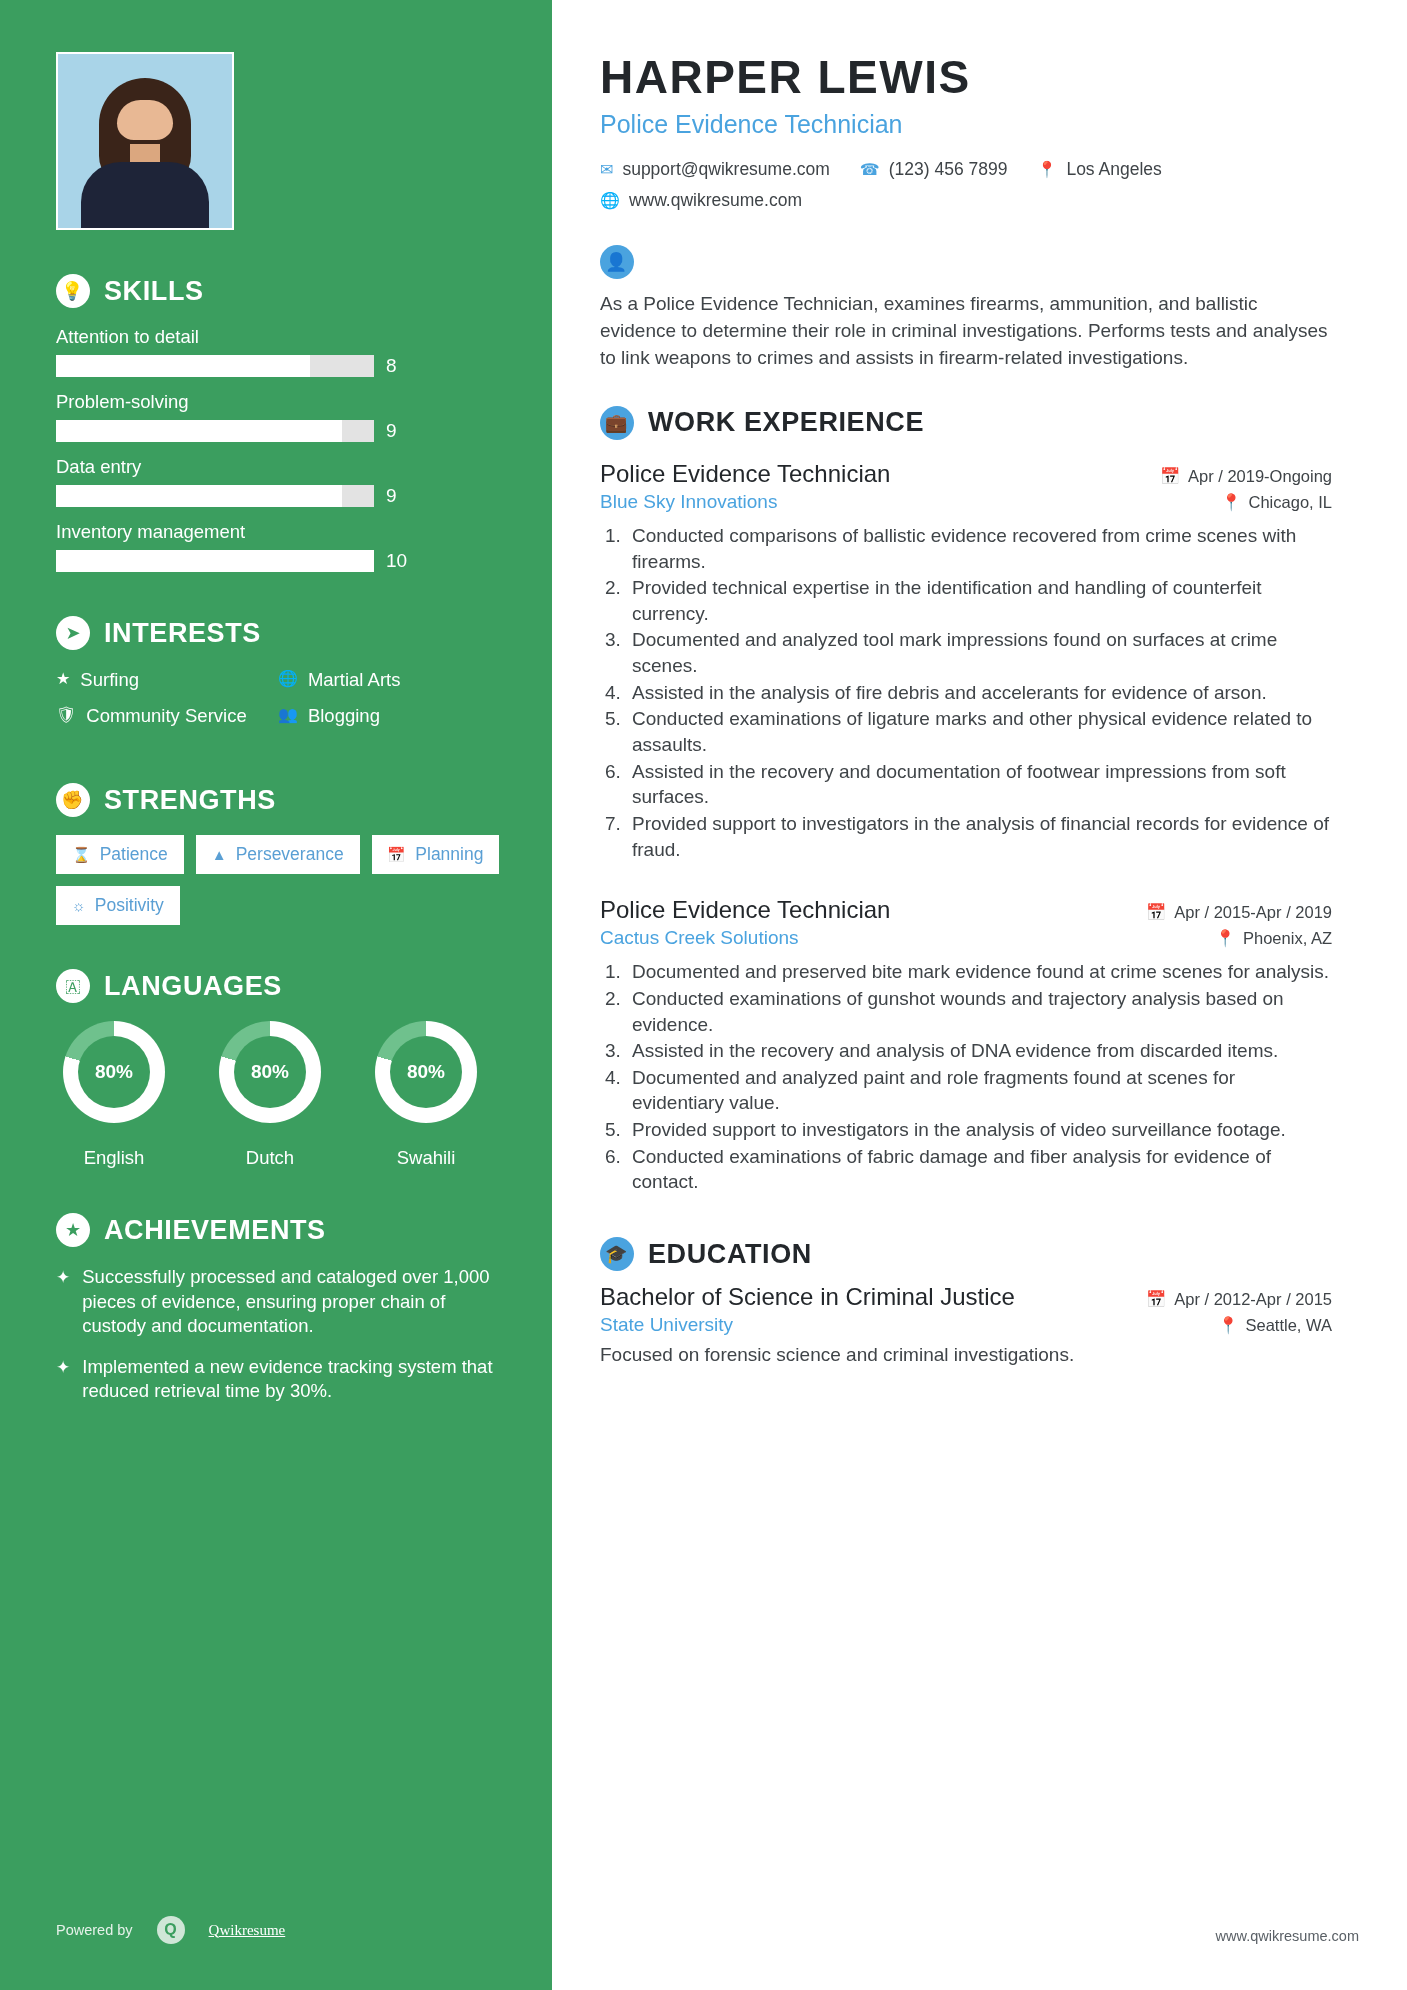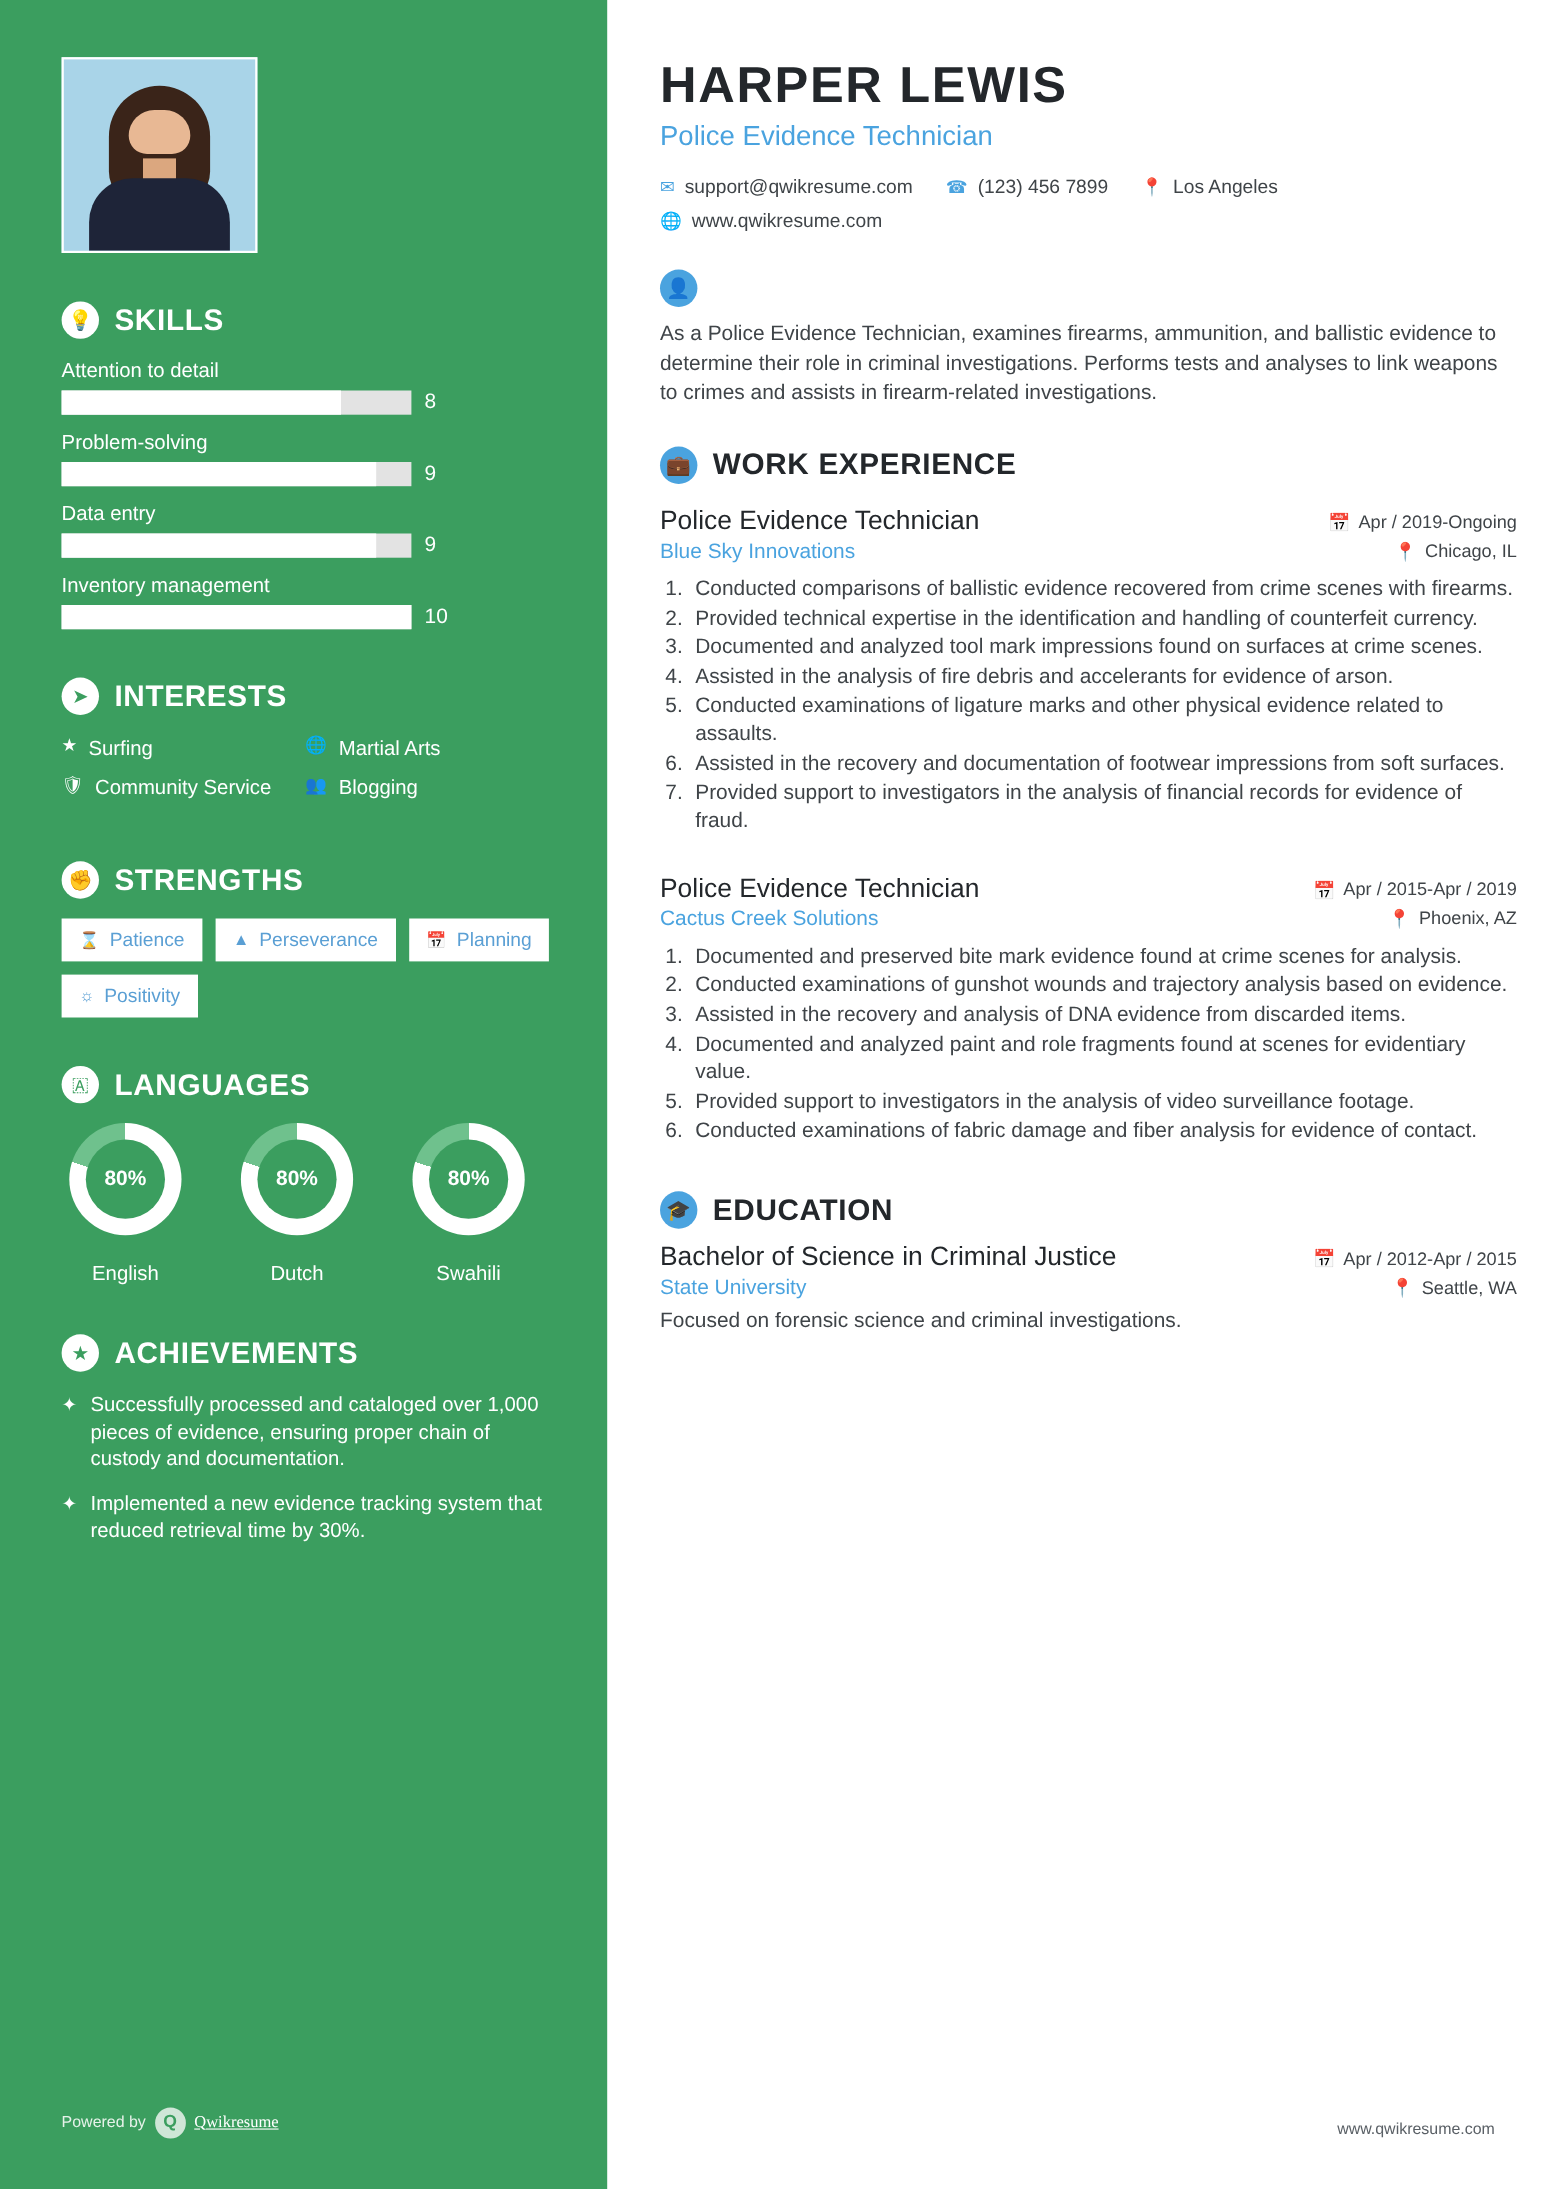--- a/index.html
+++ b/index.html
@@ -137,35 +137,35 @@
   }
   .lang-name { font-size: 18.5px; margin-top: 24px; }
 
   .ach { display: flex; gap: 12px; margin-bottom: 16px; }
   .ach .ico { font-size: 17px; padding-top: 2px; }
   .ach .txt { font-size: 18.5px; line-height: 1.32; }
 
   .powered {
     position: absolute;
     left: 56px; bottom: 46px;
-    display: flex; align-items: center; gap: 8px;
+    display: flex; align-items: center; gap: 24px;
     font-size: 14.5px; color: #e6f2ea;
   }
   .powered .logo {
     width: 28px; height: 28px; border-radius: 50%;
     background: #cfe6d7; color: #3b9e5f;
     display: flex; align-items: center; justify-content: center;
     font-size: 16px; font-weight: bold;
   }
   .powered .qr { text-decoration: underline; color: #ffffff; font-size: 15px; font-family: Liberation Serif, serif; }
 
   
   .main {
     flex: 1;
-    padding: 50px 28px 0 48px;
+    padding: 50px 75px 0 48px;
     position: relative;
     color: #333333;
   }
   .name {
     font-size: 46px;
     font-weight: bold;
     letter-spacing: 1.5px;
     color: #23272b;
   }
   .role {

